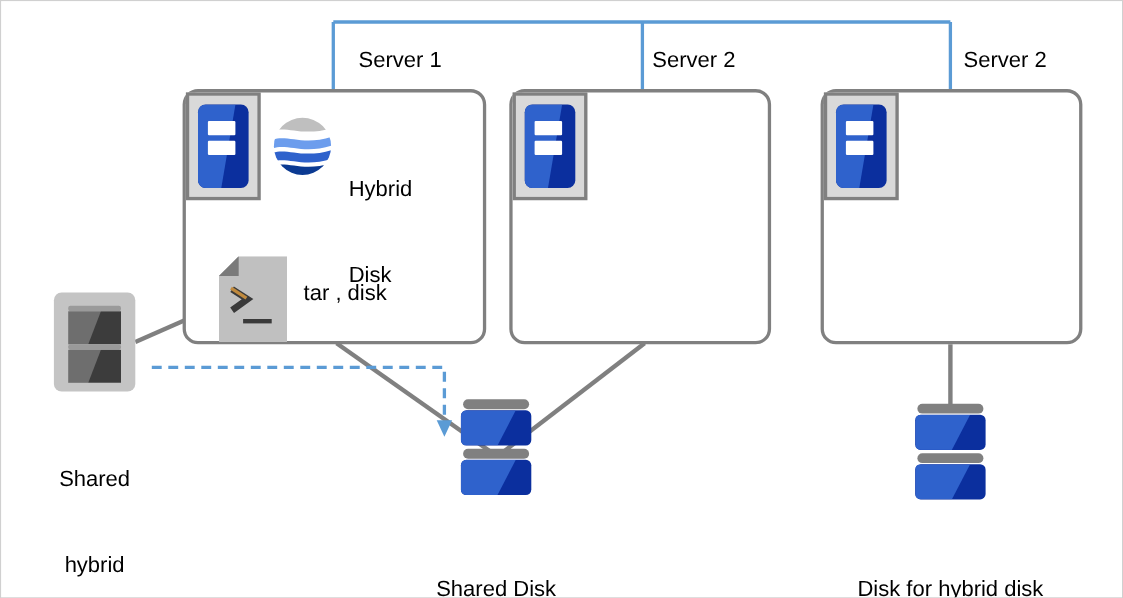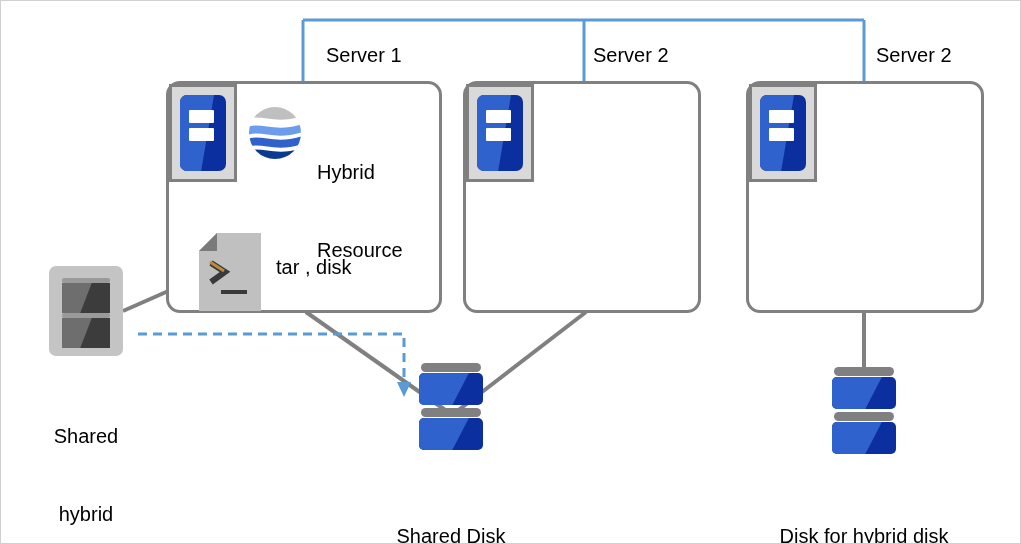--- a/index.html
+++ b/index.html
@@ -219,21 +219,21 @@
       <rect x="-5" y="-5" width="64" height="64" fill="#ffffff"></rect>
       <path d="M-6,16 C10,4 26,22 60,8 L60,-8 L-6,-8 Z" fill="#bfbfbf"></path>
       <path d="M-6,24 C10,12 26,30 60,16 L60,24 C26,38 10,20 -6,32 Z" fill="#6c9ded"></path>
       <path d="M-6,36 C10,24 26,42 60,28 L60,36 C26,50 10,32 -6,44 Z" fill="#2f62cc"></path>
       <path d="M-6,48 C10,36 26,54 60,40 L60,60 L-6,60 Z" fill="#0b3a92"></path>
     </g>
   </svg>
 
   <div class="label" style="left:316px; top:106px;">
     <div>Hybrid</div>
-    <div>Resource</div>
+    <div>Disk</div>
   </div>
 
   <svg class="script-icon" style="left:198px; top:232px;" viewBox="0 0 62 78">
     <path d="M18,0 L62,0 L62,78 L0,78 L0,18 Z" fill="#c0c0c0"></path>
     <path d="M18,0 L18,18 L0,18 Z" fill="#7a7a7a"></path>
     <path d="M12,30 L26,39 L12,49" fill="none" stroke="#3a3a3a" stroke-width="6" stroke-linejoin="miter" stroke-linecap="butt"></path>
     <path d="M11,29 L25,38" fill="none" stroke="#c08a3e" stroke-width="3"></path>
     <rect x="22" y="57" width="26" height="4" fill="#3a3a3a"></rect>
   </svg>
 

